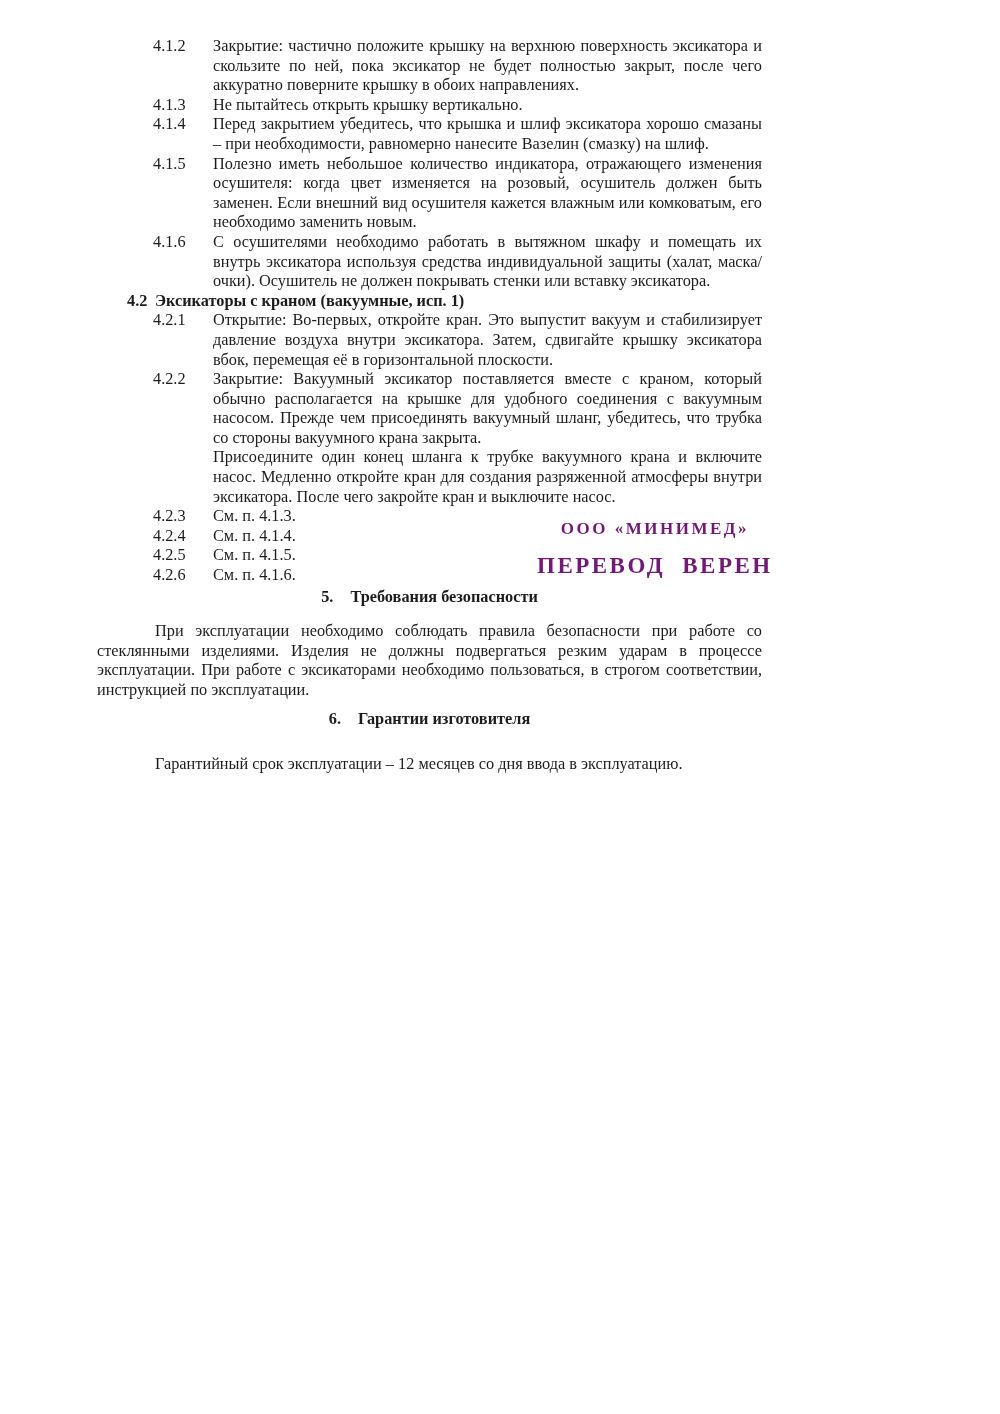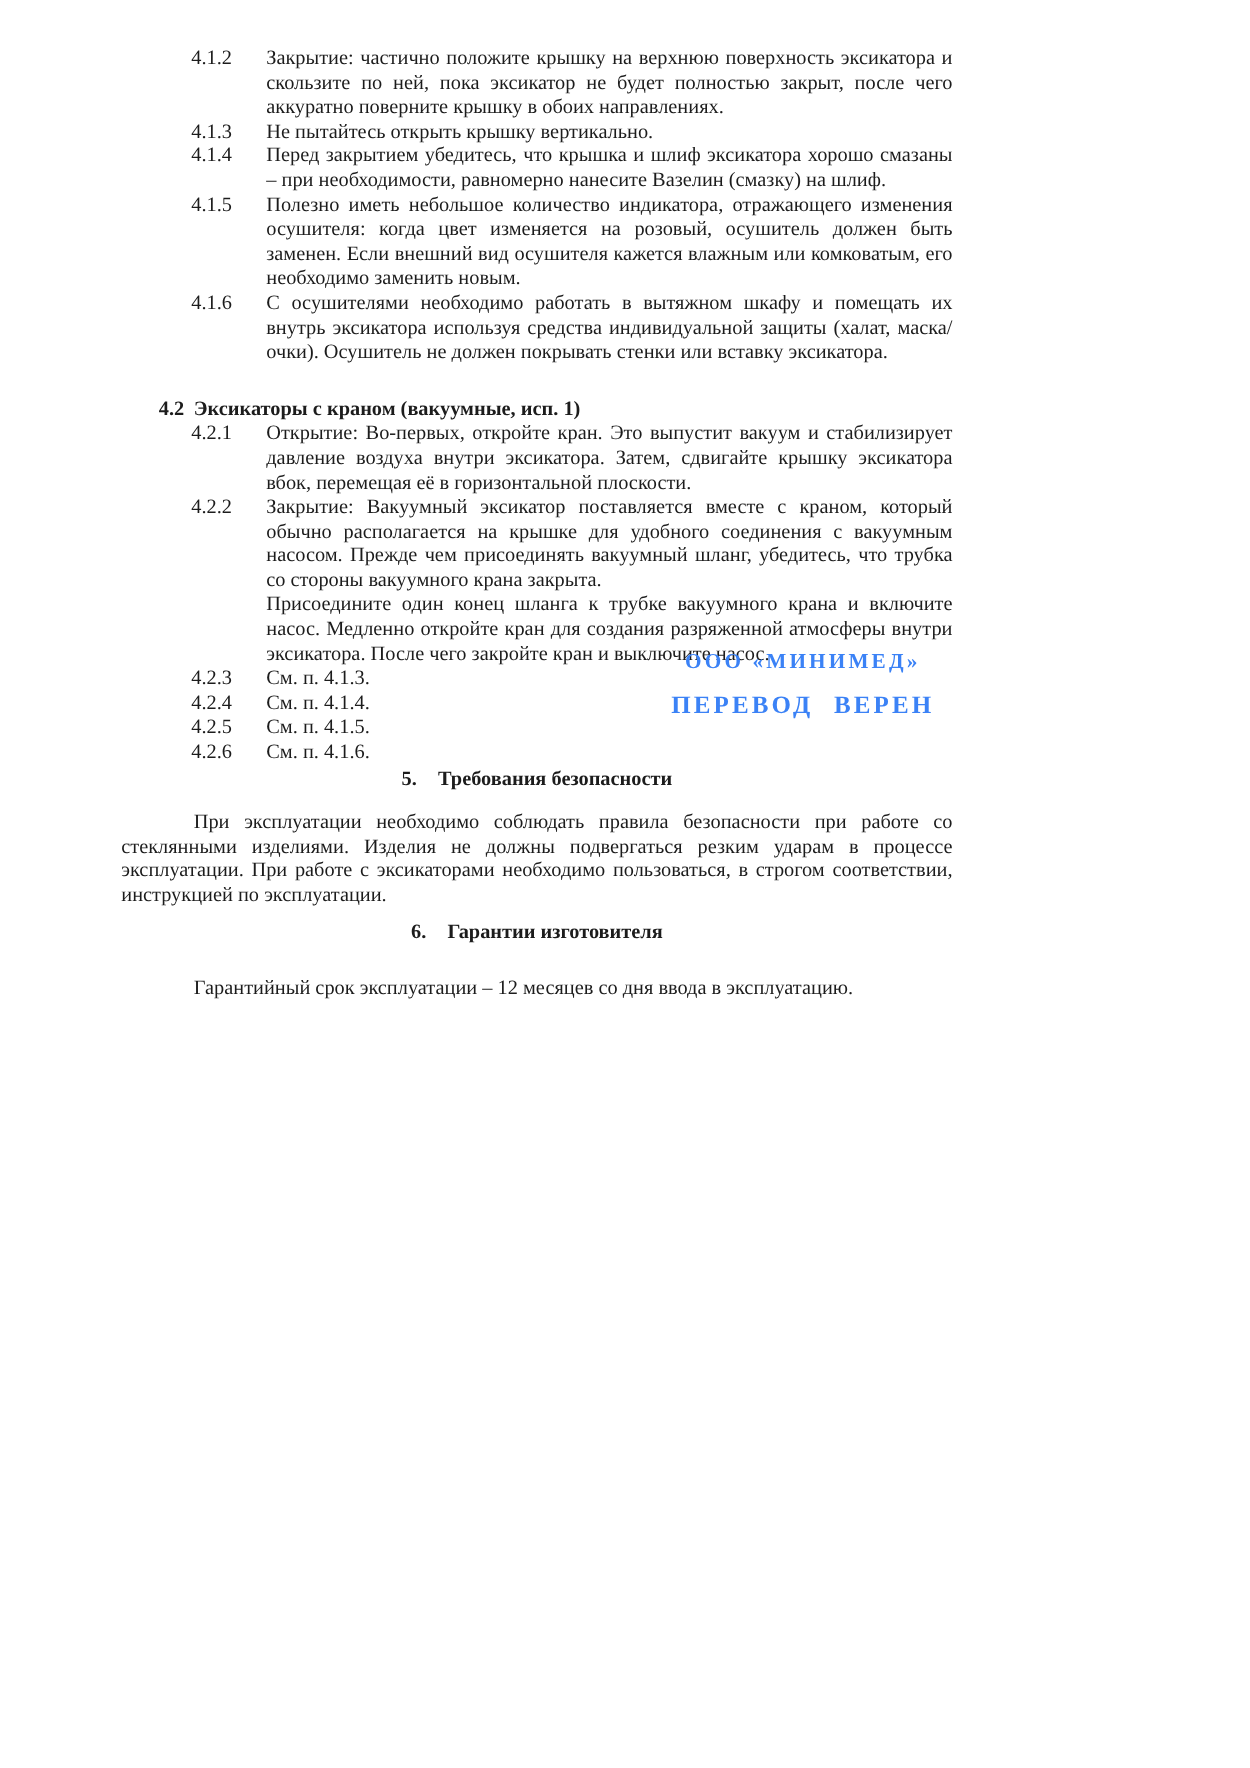--- a/index.html
+++ b/index.html
@@ -49,21 +49,20 @@
   }
   
   .sub-heading {
     margin: 0 70px 0 127px;
     font-weight: bold;
     text-align: left;
   }
   .sub-heading .num {
     display: inline-block;
     width: 28px;
-    margin-top: 26px;
   }
   
   .sec-heading {
     margin: 2px 70px 15px 97px;
     text-align: center;
     font-weight: bold;
   }
   .sec-heading .num {
     padding-right: 17px;
   }
@@ -87,21 +86,21 @@
     top: 519px;
     font-weight: bold;
     text-align: center;
     white-space: nowrap;
   }
   .stamp-line1 {
     font-size: 17px;
     letter-spacing: 2.5px;
   }
   .stamp-line2 {
-    font-size: 20px;
+    font-size: 23px;
     letter-spacing: 2.5px;
     word-spacing: 9px;
     margin-top: 14px;
   }
 </style>
 </head>
 <body>
 
 <div class="page">
   <div class="content">
@@ -164,17 +163,17 @@
     </div>
     <p class="para">При эксплуатации необходимо соблюдать правила безопасности при работе со стеклянными изделиями. Изделия не должны подвергаться резким ударам в процессе эксплуатации. При работе с эксикаторами необходимо пользоваться, в строгом соответствии, инструкцией по эксплуатации.</p>
 
     <div class="sec-heading h6">
       <span class="num">6.</span><span>Гарантии изготовителя</span>
     </div>
     <p class="para single">Гарантийный срок эксплуатации – 12 месяцев со дня ввода в эксплуатацию.</p>
 
   </div>
 
-  <div class="stamp" style="color: #3b82f6;">
+  <div class="stamp" style="color: #701a75;">
     <div class="stamp-line1">ООО «МИНИМЕД»</div>
     <div class="stamp-line2">ПЕРЕВОД ВЕРЕН</div>
   </div>
 </div>
 
 </body></html>

